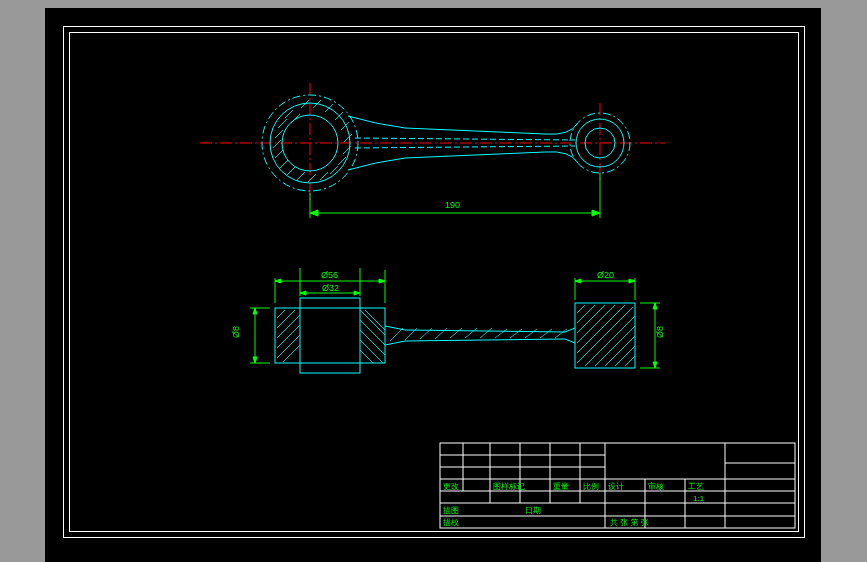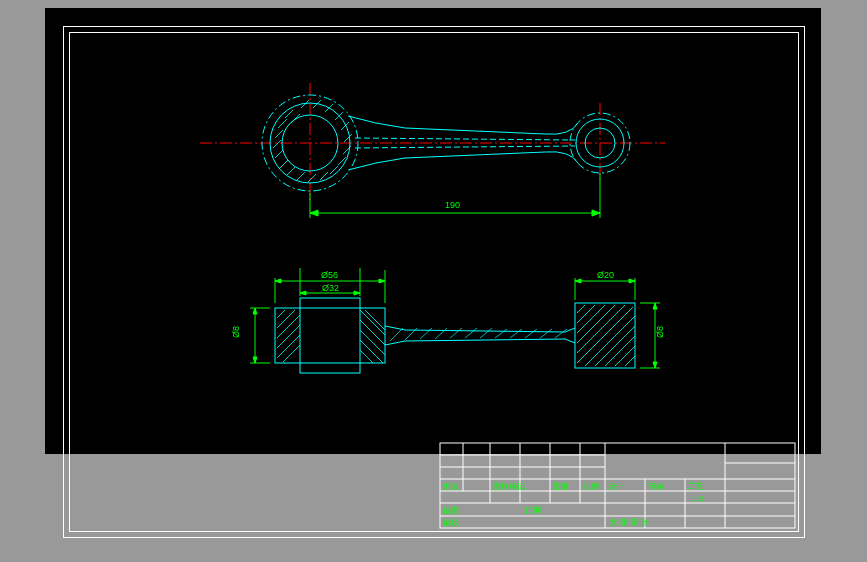--- a/index.html
+++ b/index.html
@@ -1,17 +1,17 @@
 <!DOCTYPE html>
 <html><head>
 <meta charset="utf-8">
 <style>
 body{margin:0;background:#999;font-family:sans-serif;font-size:10px}
 .viewport{width:867px;height:562px;background:#999;position:relative}
-.canvas{position:absolute;left:45px;top:8px;width:776px;height:446px;background:#000}
+.canvas{position:absolute;left:45px;top:8px;width:776px;height:554px;background:#000}
 .frame-outer{position:absolute;left:18px;top:18px;width:740px;height:510px;border:1px solid #fff}
 .frame-inner{position:absolute;left:24px;top:24px;width:728px;height:498px;border:1px solid #fff}
 svg{position:absolute}
 .dim-text{fill:#0f0;font-size:9px;font-family:sans-serif}
 .title-text{fill:#0f0;font-size:8px;font-family:sans-serif}
 .title-cell{stroke:#fff;fill:none;stroke-width:1}
 </style>
 </head>
 <body>
 

